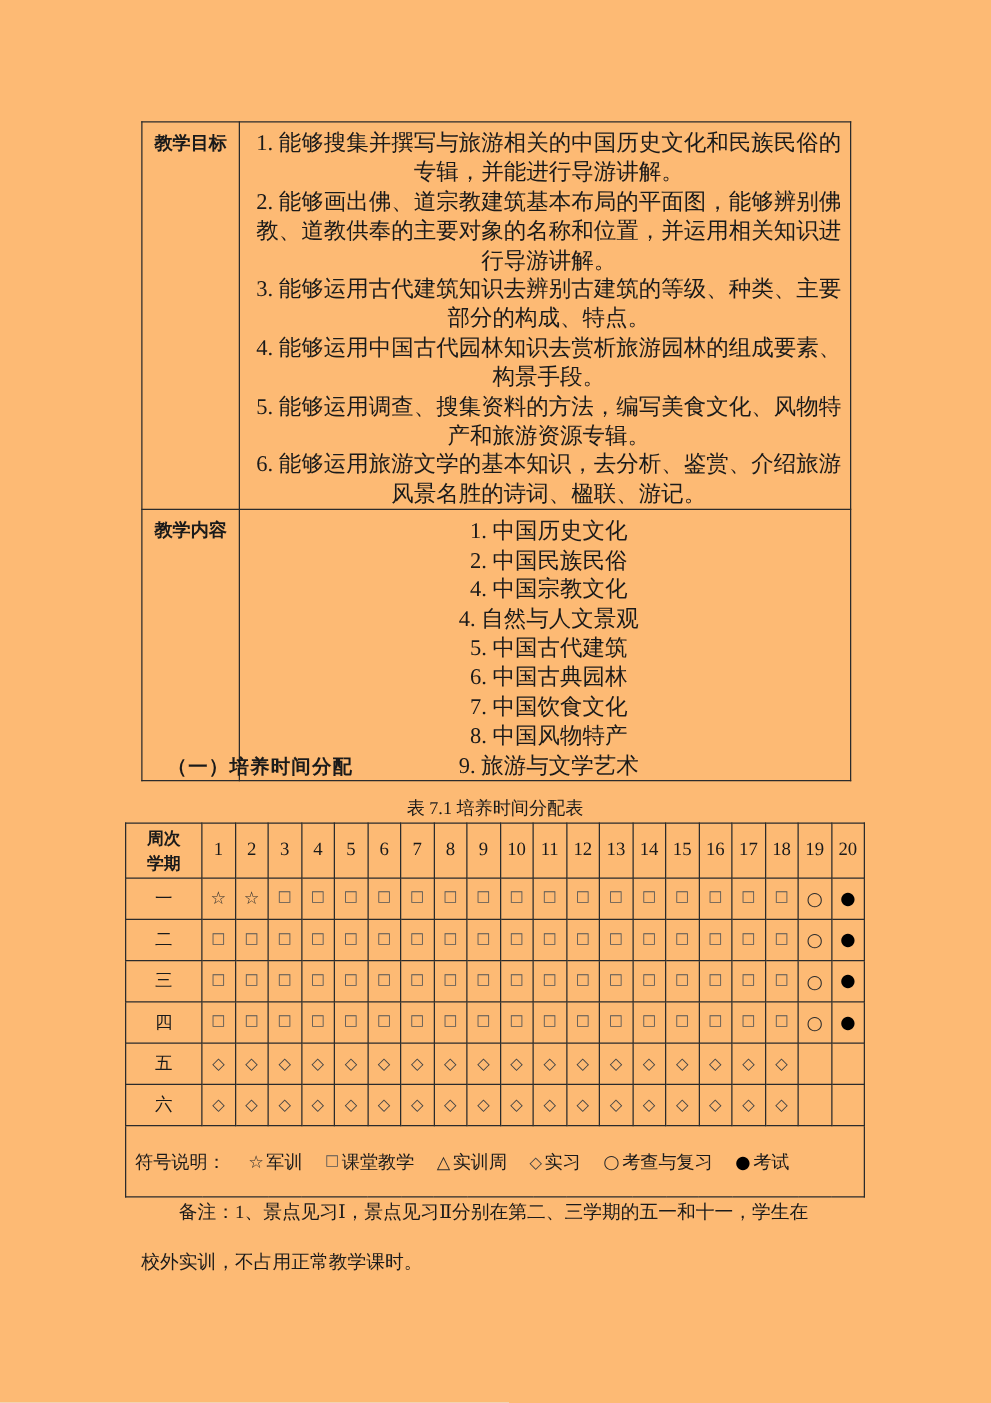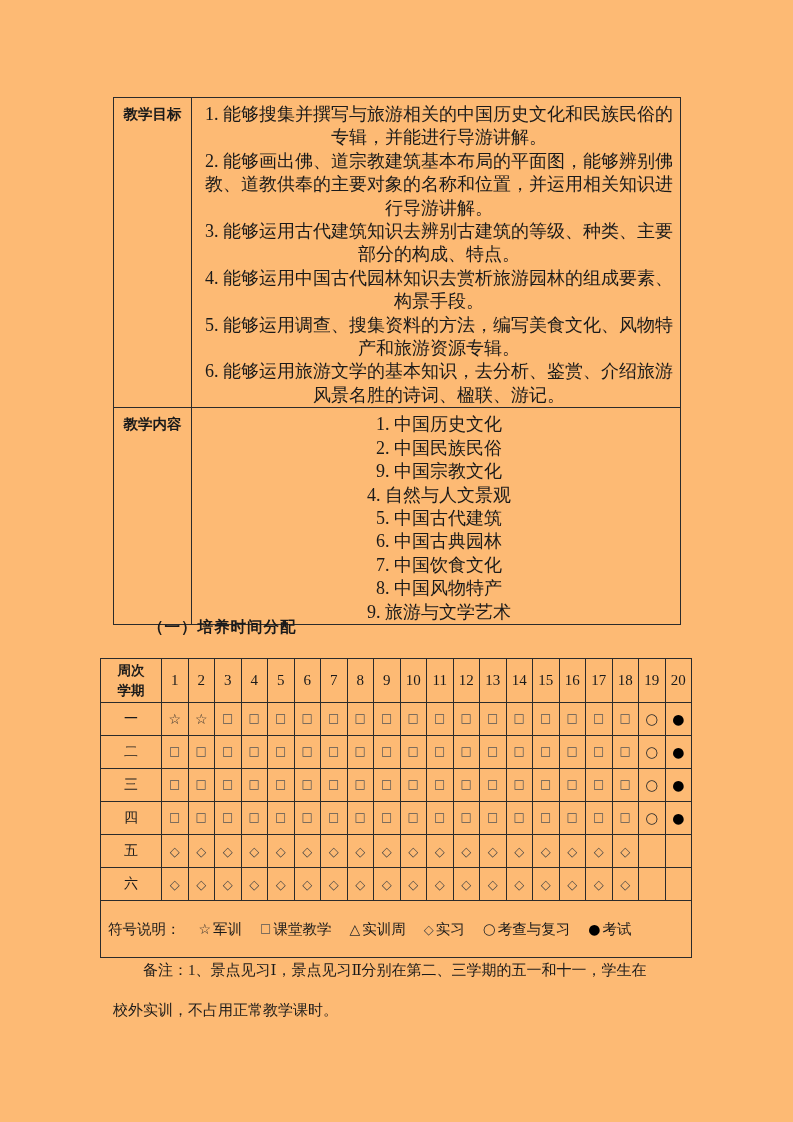--- a/index.html
+++ b/index.html
@@ -35,21 +35,21 @@
     text-align:center;
   }
   .row-goals{height:216px;}
   .row-content{height:212px;}
   
   .section-heading{
     position:absolute;left:147px;top:568px;margin:0;
     font-size:16.5px;font-weight:bold;letter-spacing:1px;
   }
   .subsection-heading{
-    position:absolute;left:132px;top:601px;margin:16px;
+    position:absolute;left:132px;top:601px;margin:2px;
     font-size:15.5px;font-weight:bold;letter-spacing:1px;
   }
   .table-caption{
     position:absolute;left:100px;top:637px;width:592px;
     text-align:center;font-size:14.5px;
   }
   
   .schedule-table{
     position:absolute;left:100px;top:658px;width:592px;
     border-collapse:collapse;table-layout:fixed;
@@ -102,35 +102,36 @@
             <div>4. 能够运用中国古代园林知识去赏析旅游园林的组成要素、构景手段。</div>
             <div>5. 能够运用调查、搜集资料的方法，编写美食文化、风物特产和旅游资源专辑。</div>
             <div>6. 能够运用旅游文学的基本知识，去分析、鉴赏、介绍旅游风景名胜的诗词、楹联、游记。</div>
           </td>
       </tr>
       <tr class="row-content">
         <td class="label-cell">教学内容</td>
         <td class="content-cell">
             <div>1. 中国历史文化</div>
             <div>2. 中国民族民俗</div>
-            <div>9. 中国宗教文化</div>
+            <div>4. 中国宗教文化</div>
             <div>4. 自然与人文景观</div>
             <div>5. 中国古代建筑</div>
             <div>6. 中国古典园林</div>
             <div>7. 中国饮食文化</div>
             <div>8. 中国风物特产</div>
             <div>9. 旅游与文学艺术</div>
           </td>
       </tr>
     </tbody>
   </table>
 
 
   <h3 class="subsection-heading">（一）培养时间分配</h3>
 
+  <div class="table-caption">表 7.1 培养时间分配表</div>
 
   <table class="schedule-table">
     <thead>
       <tr id="schedule-head">
         <th class="corner">
           <div>周次</div>
           <div>学期</div>
         </th>
       <th class="week-th">1</th>
           <th class="week-th">2</th>

